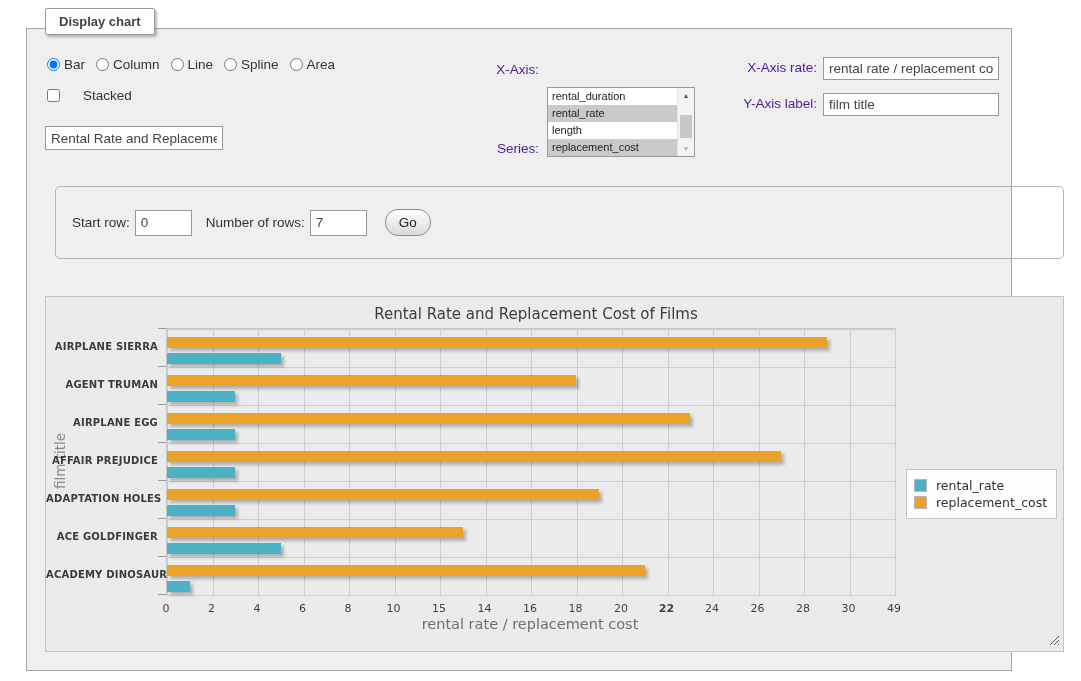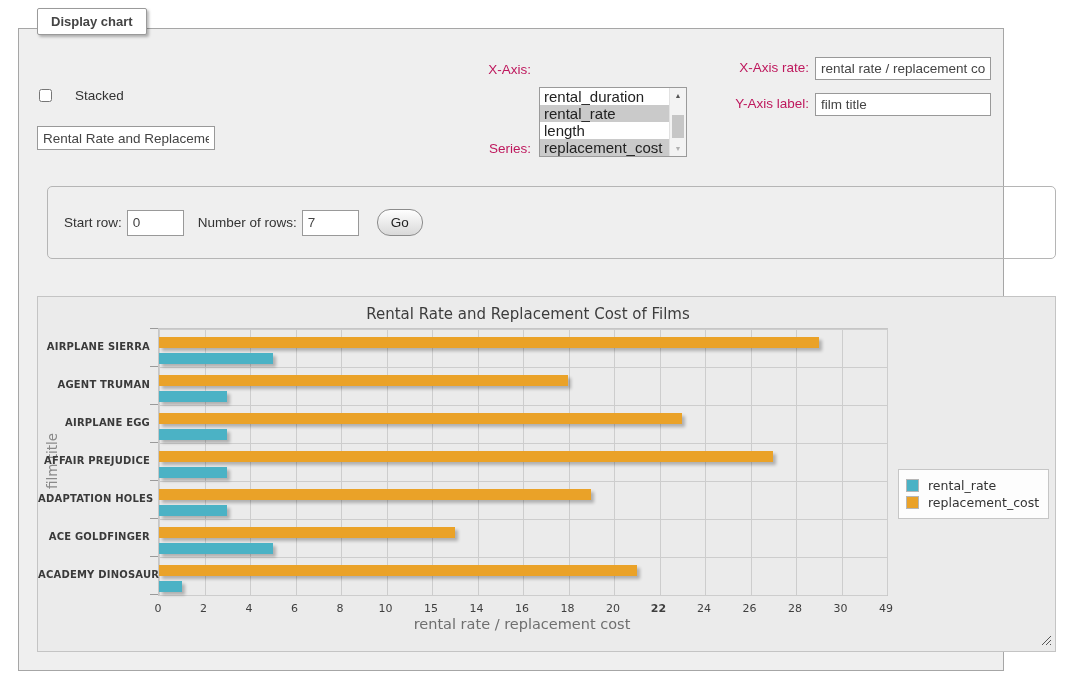--- a/index.html
+++ b/index.html
@@ -1,53 +1,53 @@
 <!DOCTYPE html>
 <html><head>
 <meta charset="utf-8">
 <style>
   * { box-sizing: border-box; margin: 0; padding: 0; }
   html,body { width:1081px; height:681px; background:#fff; overflow:hidden;
     font-family:"Liberation Sans", sans-serif; font-size:13.5px; color:#333; }
 
   
-  .panel { position:absolute; left:18px; top:28px; width:986px; height:643px;
+  .panel { position:absolute; left:26px; top:28px; width:986px; height:643px;
     background:#efefef; border:1px solid #a6a6a6; }
   .panel-legend { position:absolute; left:18px; top:-21px; background:#fff;
     border:1px solid #9a9a9a; border-radius:2px; padding:5px 13px;
     font-weight:bold; font-size:13px; color:#444;
     box-shadow:2px 2px 3px rgba(0,0,0,0.28); }
 
   
   .radio-row { position:absolute; left:20px; top:28px; display:flex; gap:11px; align-items:center; }
   .radio-item { display:flex; align-items:center; gap:4px; cursor:default; }
   .radio-item input { width:13px; height:13px; }
   .stacked-row { position:absolute; left:20px; top:59px; display:flex; align-items:center; gap:23px; }
   .stacked-row input { width:13px; height:13px; }
 
   input[type=text] { border:1px solid #999; background:#fff; color:#444;
     font-family:"Liberation Sans", sans-serif; font-size:13.5px; padding:2px 5px; }
   .title-input { position:absolute; left:18px; top:97px; width:178px; height:24px; }
 
-  .lbl { position:absolute; text-align:right; color:#be185d; }
+  .lbl { position:absolute; text-align:right; color:#4c1d95; }
   .lbl-xaxis   { left:430px; top:33px;  width:82px; }
   .lbl-series  { left:430px; top:112px; width:82px; }
   .lbl-xlabel  { left:650px; top:31px;  width:140px; }
   .lbl-ylabel  { left:650px; top:67px;  width:140px; }
 
   .select { position:absolute; left:520px; top:29px; width:154px; height:25px;
     background:#fff; border:1px solid #999; display:flex; align-items:center;
     padding:0 7px; cursor:default; }
   .select .val { flex:1; color:#222; }
   .sel-arrow { font-size:9px; color:#111; }
 
   .listbox { position:absolute; left:520px; top:58px; width:148px; height:70px;
     background:#fff; border:1px solid #9a9a9a; display:flex; }
   .opts { flex:1; overflow:hidden; }
-  .opt { height:17px; line-height:17px; padding-left:4px; font-size:15px; color:#222; white-space:nowrap; }
+  .opt { height:17px; line-height:17px; padding-left:4px; font-size:11px; color:#222; white-space:nowrap; }
   .opt.sel { background:#cacaca; }
   .sbar { width:17px; background:#f3f3f3; border-left:1px solid #e2e2e2; position:relative; }
   .sbtn { height:15px; display:flex; align-items:center; justify-content:center;
     font-size:7px; color:#555; background:#f3f3f3; }
   .sbtn.down { position:absolute; bottom:0; left:0; right:0; color:#b0b0b0; }
   .sthumb { position:absolute; left:2px; right:2px; top:27px; height:23px; background:#c6c6c6; }
 
   .input-xlabel { position:absolute; left:796px; top:28px; width:176px; height:23px; }
   .input-ylabel { position:absolute; left:796px; top:64px; width:176px; height:23px; }
 
@@ -89,20 +89,42 @@
   .resize-handle { position:absolute; right:4px; bottom:6px; width:10px; height:10px;
     clip-path:polygon(100% 0,100% 100%,0 100%);
     background:repeating-linear-gradient(-45deg,#555 0 1px,transparent 1px 3px); }
 </style>
 </head>
 <body>
 
 <div class="panel">
   <div class="panel-legend">Display chart</div>
 
+  <div class="radio-row">
+      <label class="radio-item">
+        <input type="radio" name="ctype" checked="" style="">
+        <span>Bar</span>
+      </label>
+      <label class="radio-item">
+        <input type="radio" name="ctype" style="">
+        <span>Column</span>
+      </label>
+      <label class="radio-item">
+        <input type="radio" name="ctype" style="">
+        <span>Line</span>
+      </label>
+      <label class="radio-item">
+        <input type="radio" name="ctype" style="">
+        <span>Spline</span>
+      </label>
+      <label class="radio-item">
+        <input type="radio" name="ctype" style="">
+        <span>Area</span>
+      </label>
+    </div>
 
   <label class="stacked-row">
     <input type="checkbox" style="">
     <span>Stacked</span>
   </label>
 
   <input type="text" class="title-input" value="Rental Rate and Replacement Cost of Films" style="">
 
   <div class="lbl lbl-xaxis">X-Axis:</div>
 

